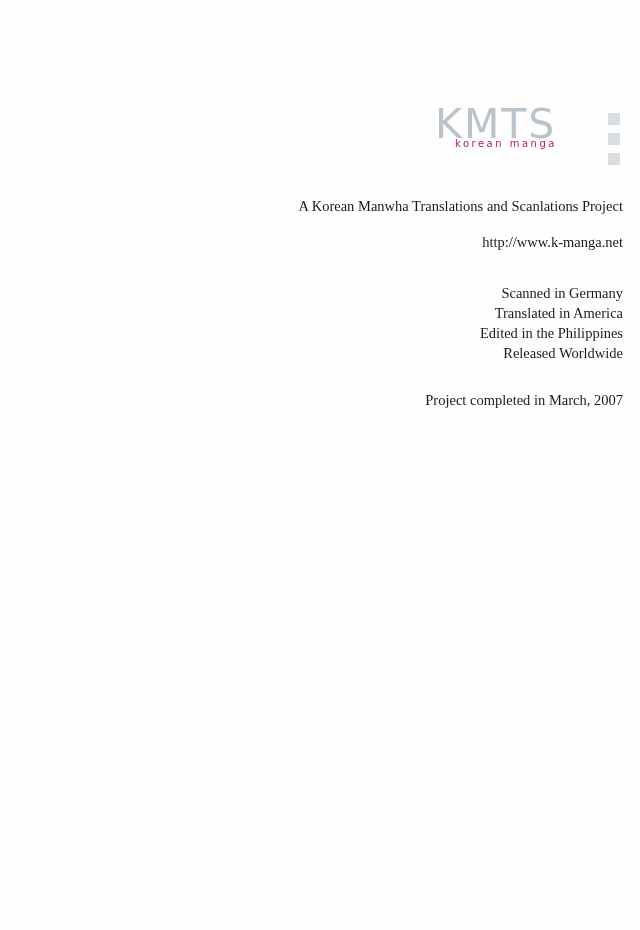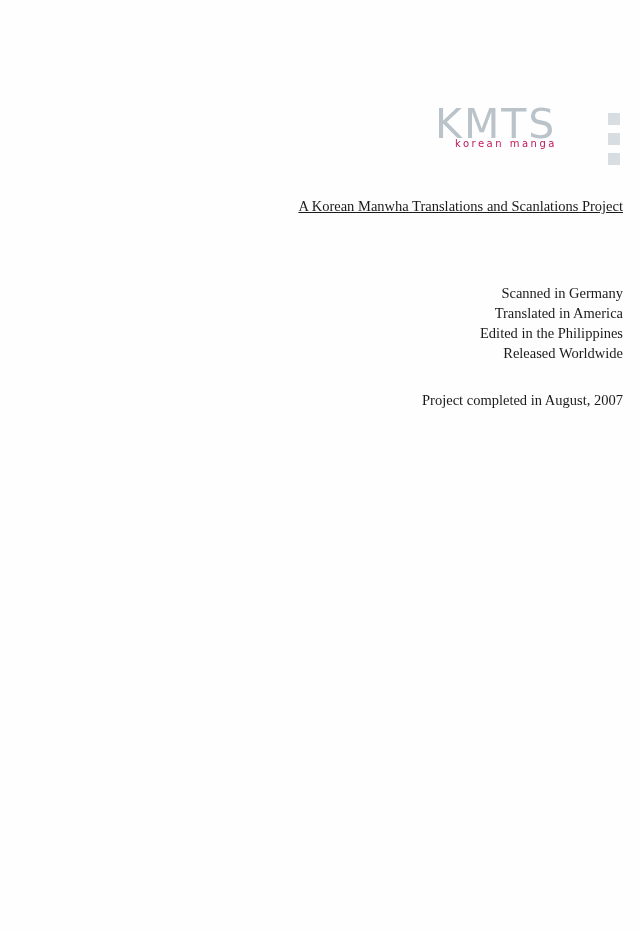--- a/index.html
+++ b/index.html
@@ -70,21 +70,20 @@
   .sq3 { left: 193px; top: 53px; }
 
   .tagline {
     position: absolute;
     right: 17px;
     top: 196px;
     text-align: right;
     font-size: 14.5px;
     line-height: 20px;
     white-space: nowrap;
-    text-decoration: underline;
   }
   .links {
     position: absolute;
     right: 17px;
     top: 232px;
     text-align: right;
     font-size: 14.5px;
     line-height: 20px;
   }
   .origins {
@@ -117,24 +116,25 @@
     <div class="logo-kmts">KMTS</div>
     <div class="logo-sub">korean manga</div>
     <div class="logo-sq sq1"></div>
     <div class="logo-sq sq2"></div>
     <div class="logo-sq sq3"></div>
   </div>
 
   <div class="tagline">A Korean Manwha Translations and Scanlations Project</div>
 
   <div class="links">
+    <div class="line">http://www.k-manga.net</div>
   </div>
 
   <div class="origins">
     <div class="line">Scanned in Germany</div>
     <div class="line">Translated in America</div>
     <div class="line">Edited in the Philippines</div>
     <div class="line">Released Worldwide</div>
   </div>
 
-  <div class="completed">Project completed in August, 2007</div>
+  <div class="completed">Project completed in March, 2007</div>
 
 </div>
 
 </body></html>

